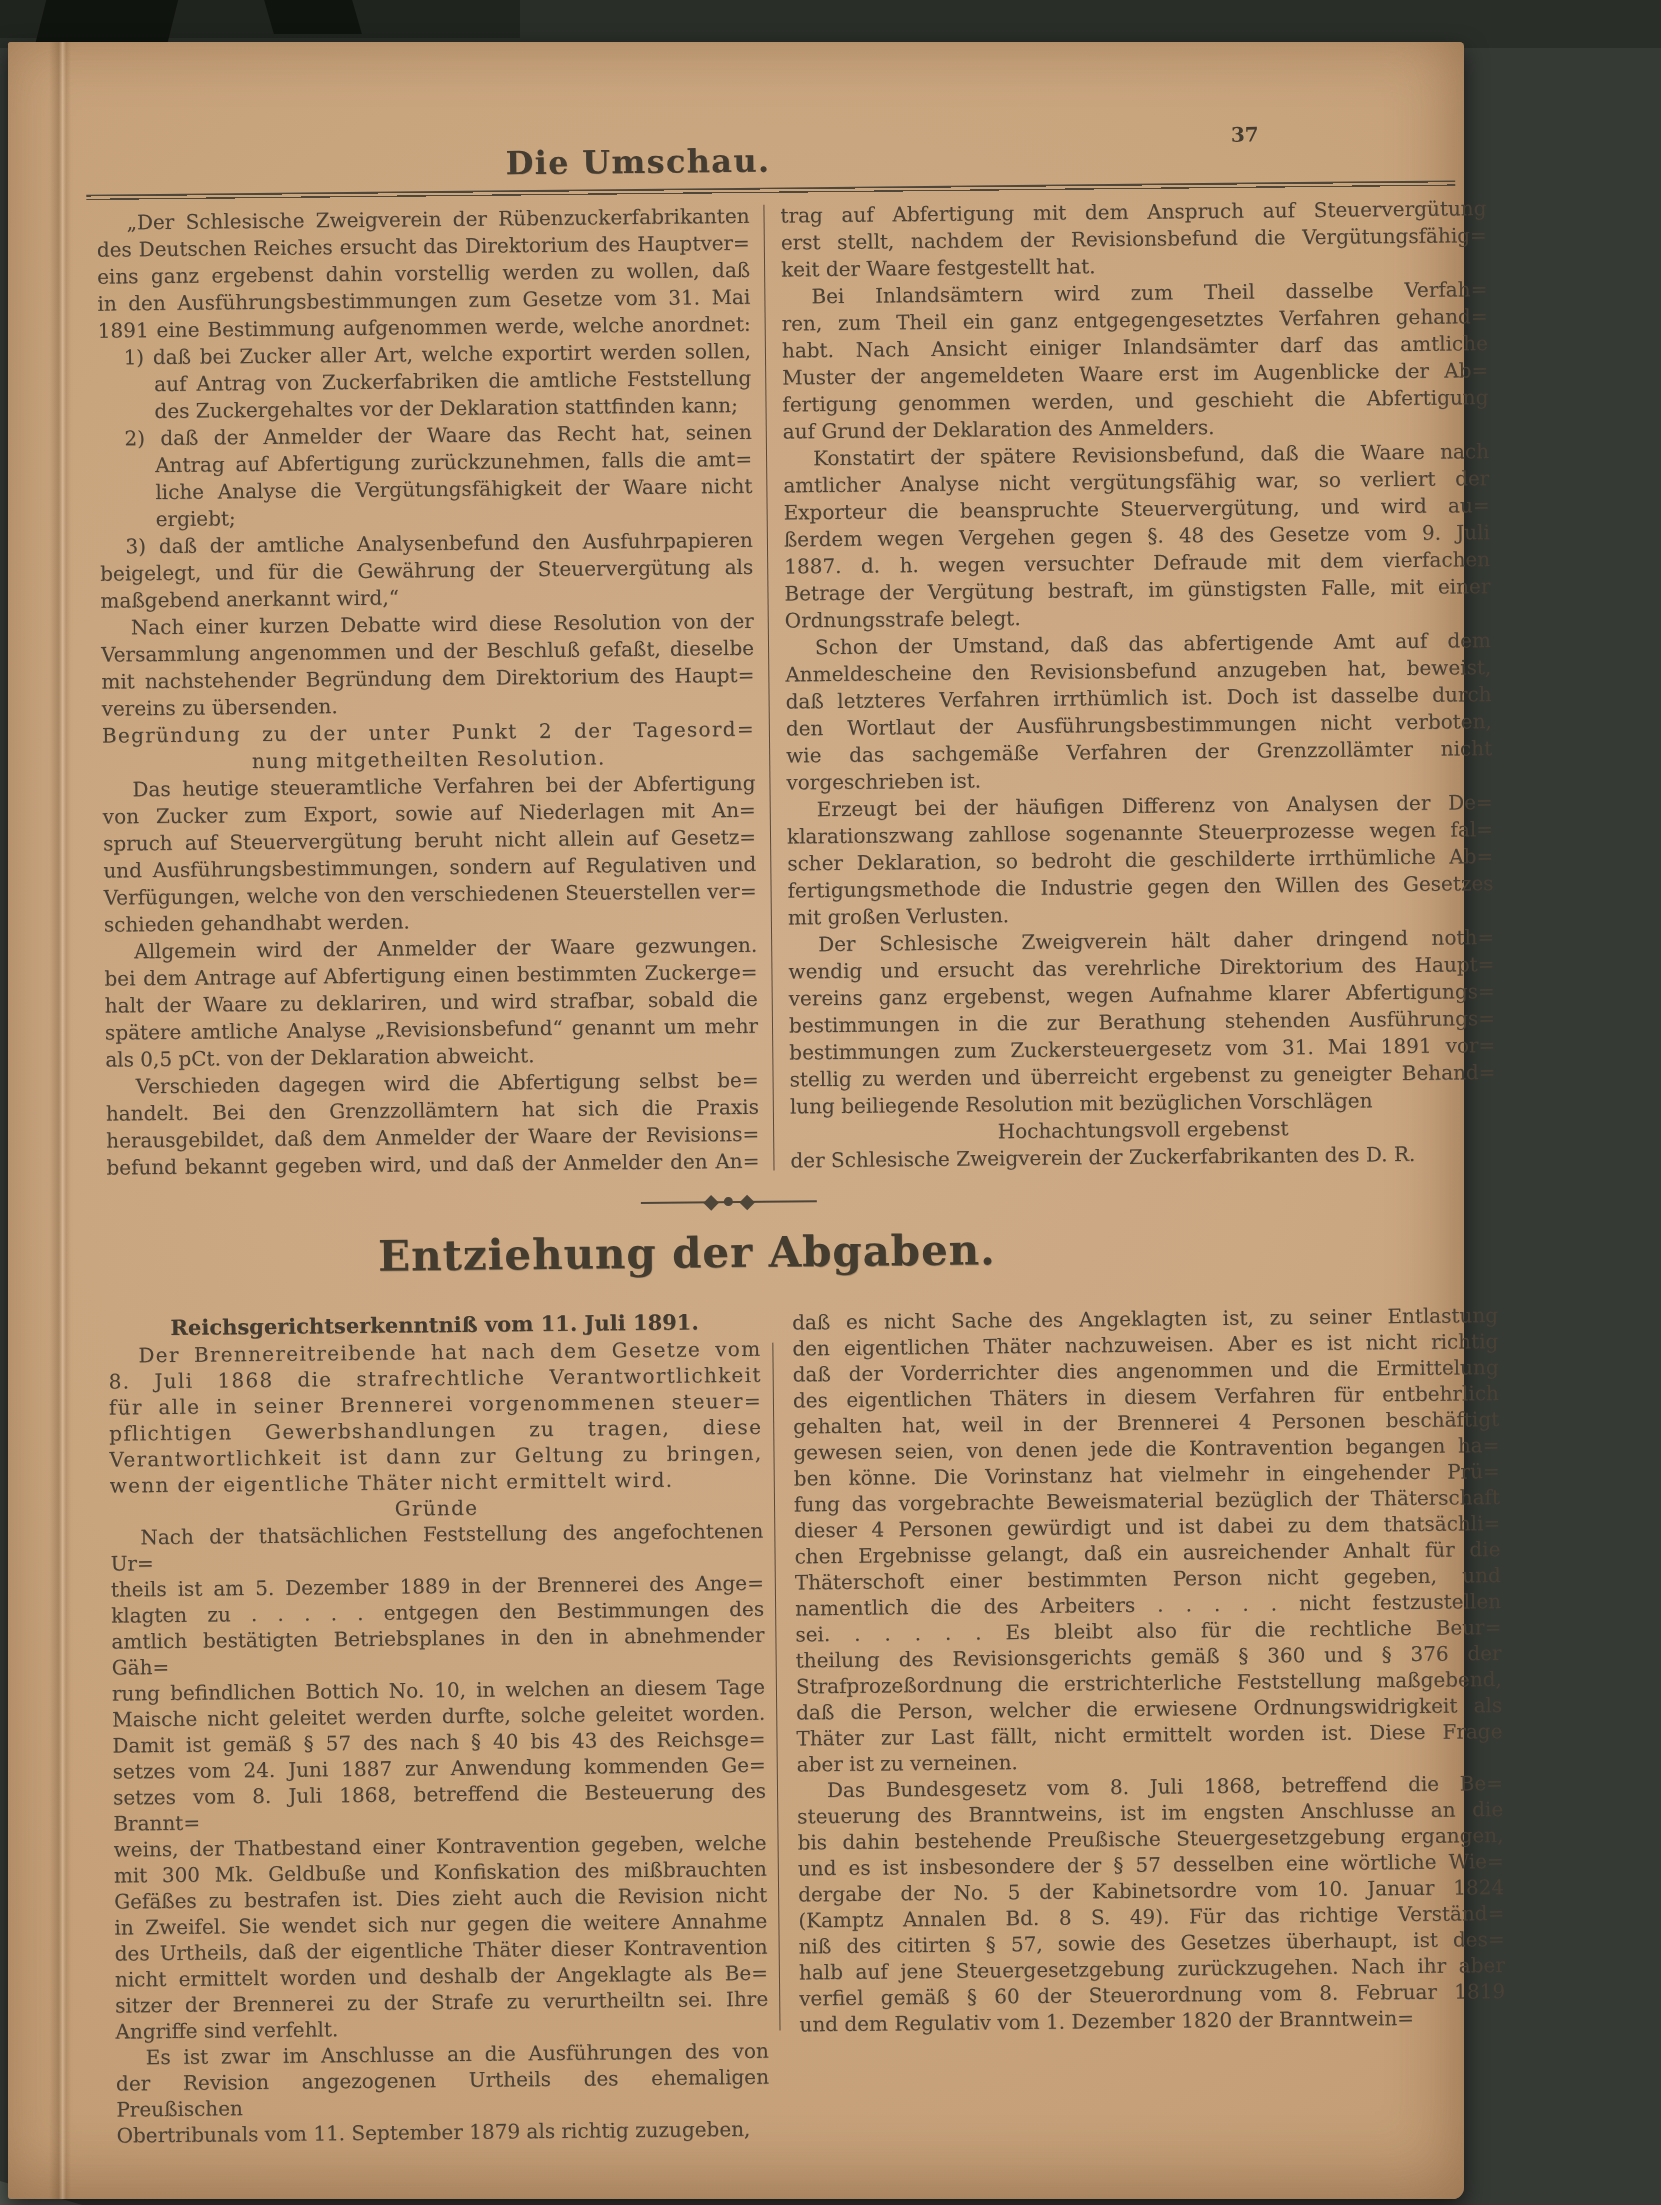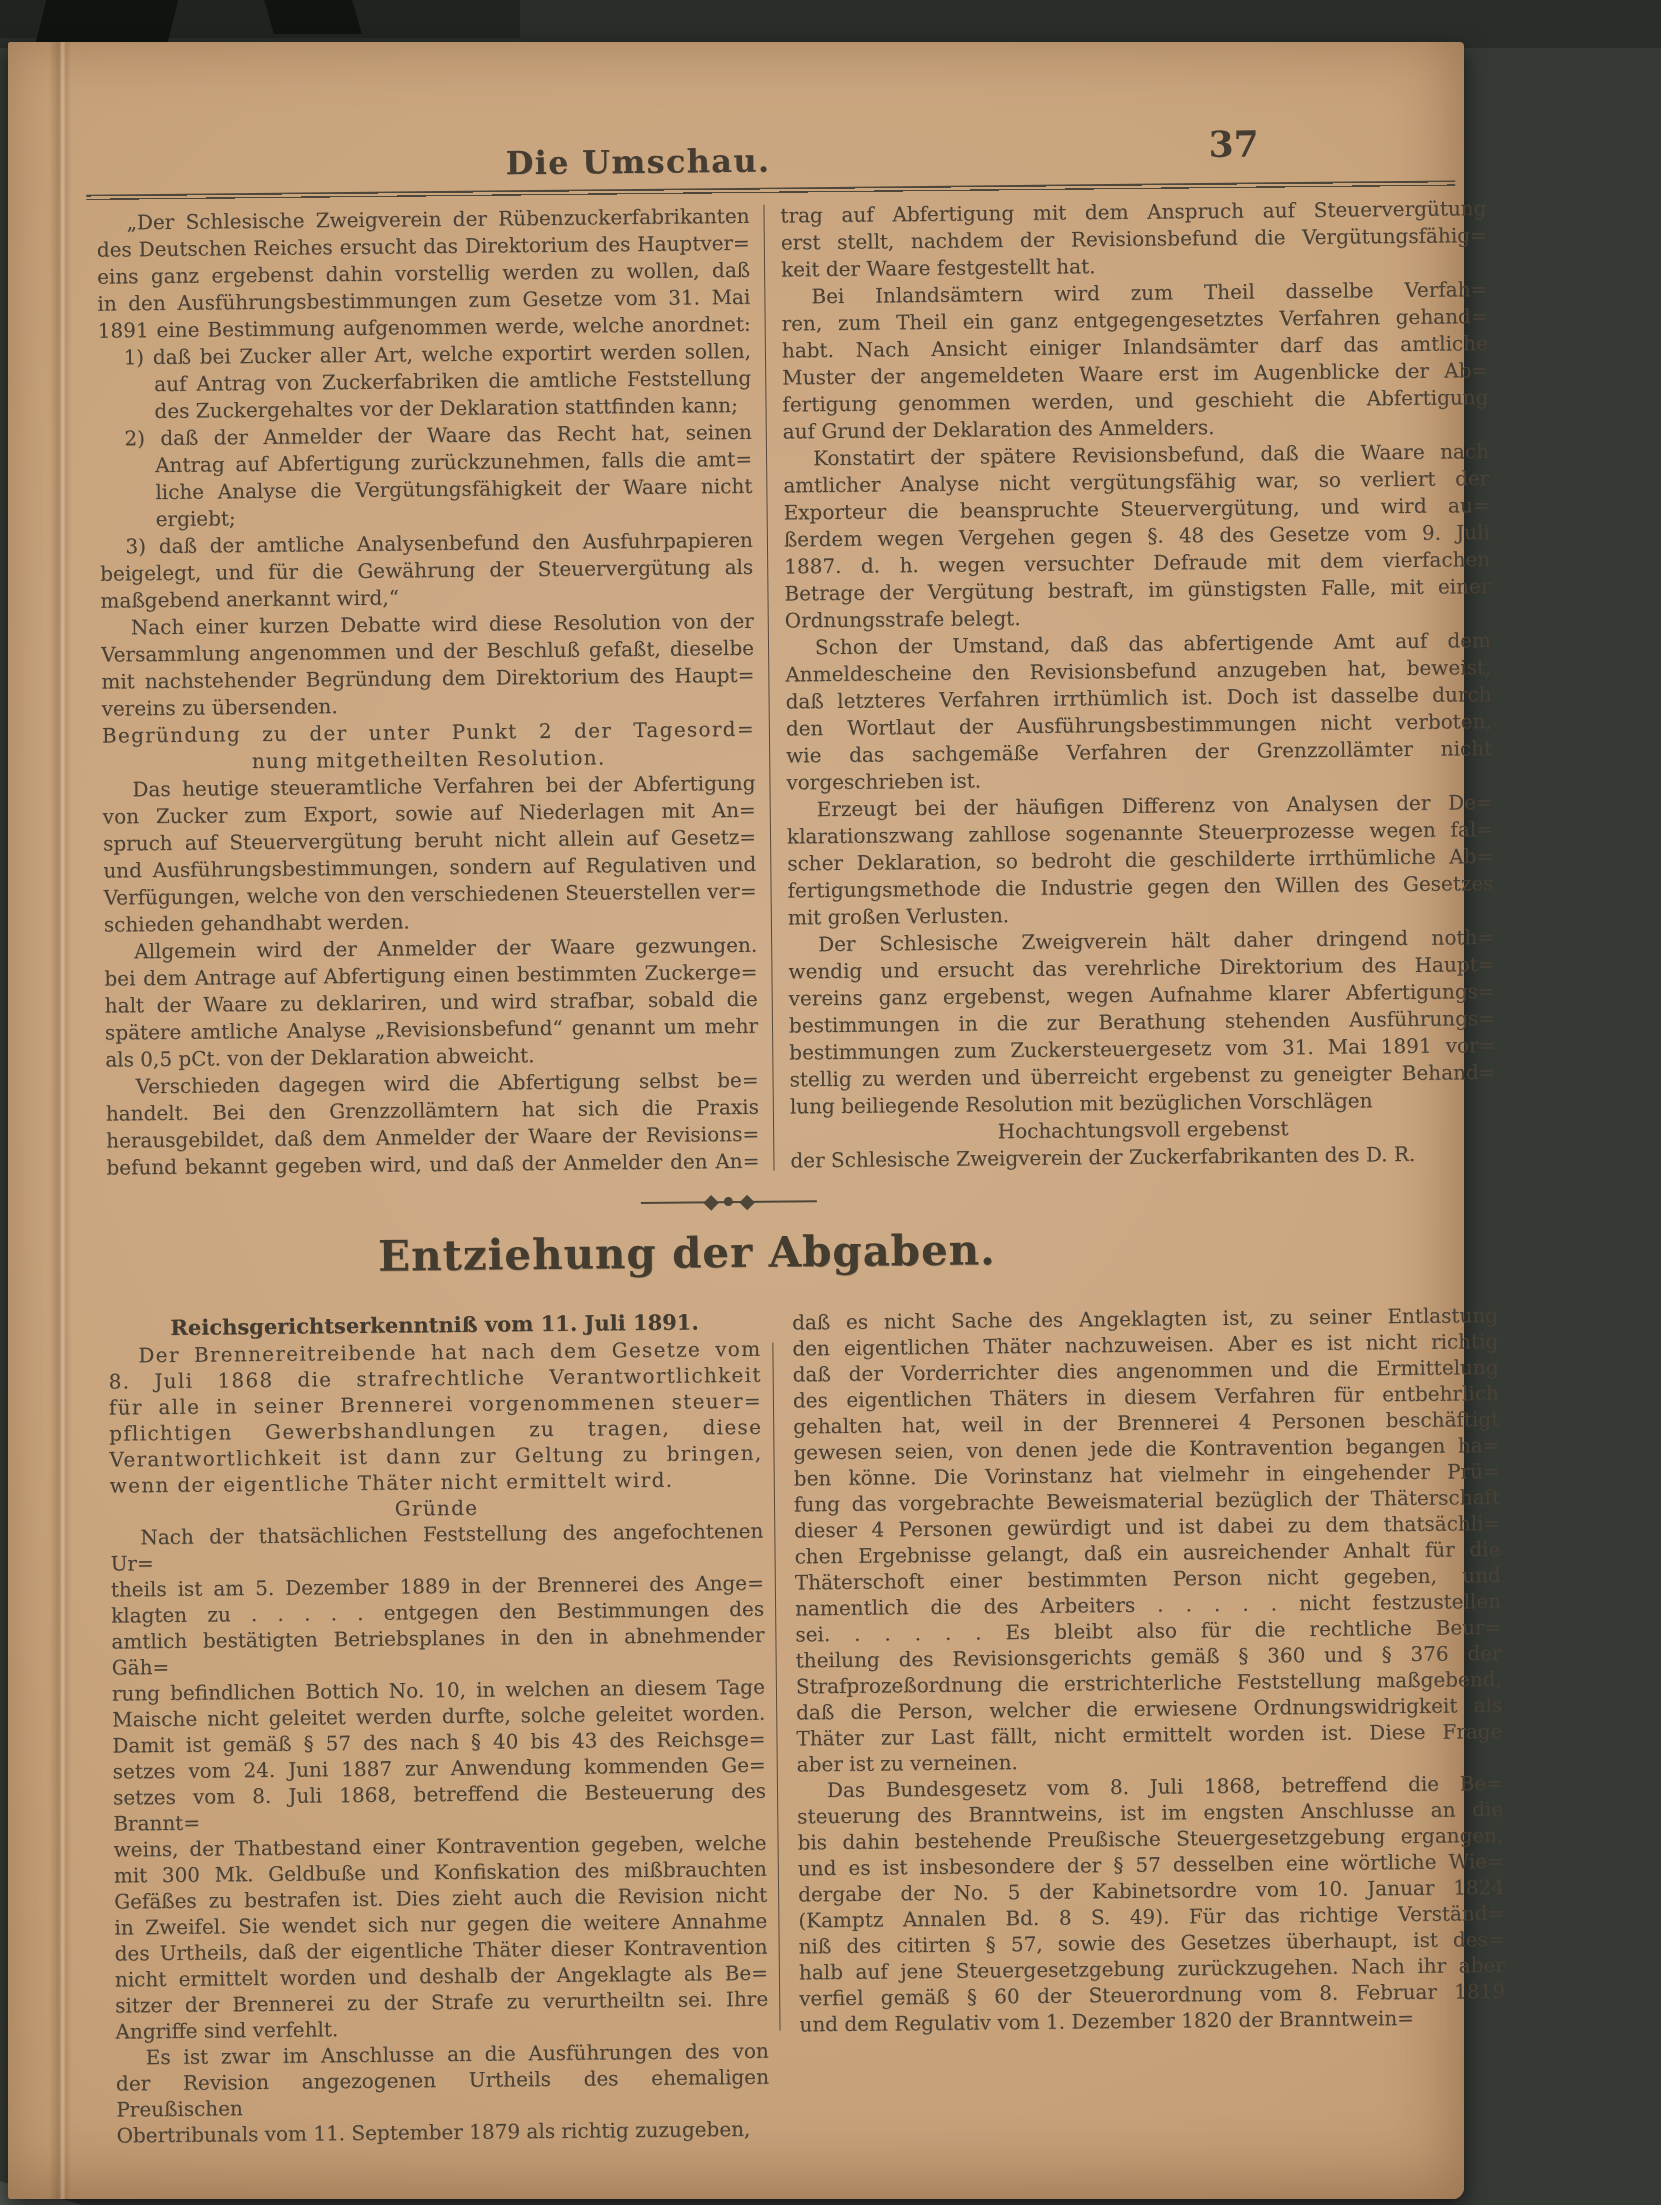--- a/index.html
+++ b/index.html
@@ -22,21 +22,21 @@
   .crease{position:absolute;left:41px;top:0;width:22px;height:100%;
     background:linear-gradient(90deg, rgba(90,60,35,0) 0%, rgba(90,60,35,.28) 45%, rgba(255,240,220,.22) 62%, rgba(90,60,35,.16) 78%, rgba(90,60,35,0) 100%);}
 
   .content{position:absolute;left:0;top:0;right:0;bottom:0;transform:rotate(-0.6deg);transform-origin:50% 50%;
     font-family:"DejaVu Serif",serif;color:#4a4136;}
 
   
   .header-title{position:absolute;left:0;right:176px;top:100px;text-align:center;
     font-size:32px;font-weight:bold;letter-spacing:1.3px;color:#453d31;
     text-shadow:0.4px 0.4px 0.4px rgba(70,60,45,.35);}
-  .page-number{position:absolute;right:195px;top:86px;font-size:36px;font-weight:bold;color:#453d31;}
+  .page-number{position:absolute;right:195px;top:86px;font-size:20px;font-weight:bold;color:#453d31;}
   .header-rule{position:absolute;left:88px;top:146px;width:1369px;height:5.7px;
     background:linear-gradient(#4f463a 0 1.8px, rgba(0,0,0,0) 1.8px 4px, #4f463a 4px 5.3px, rgba(0,0,0,0) 5.3px);}
 
   
   .col{position:absolute;font-size:20px;}
   .a1{line-height:27px;}
   .a2{line-height:26px;}
   .col1-a1{left:98px;top:161px;width:653px;}
   .col2-a1{left:782px;top:161px;width:706px;}
   .col1-a2{left:98px;top:1294px;width:653px;}

